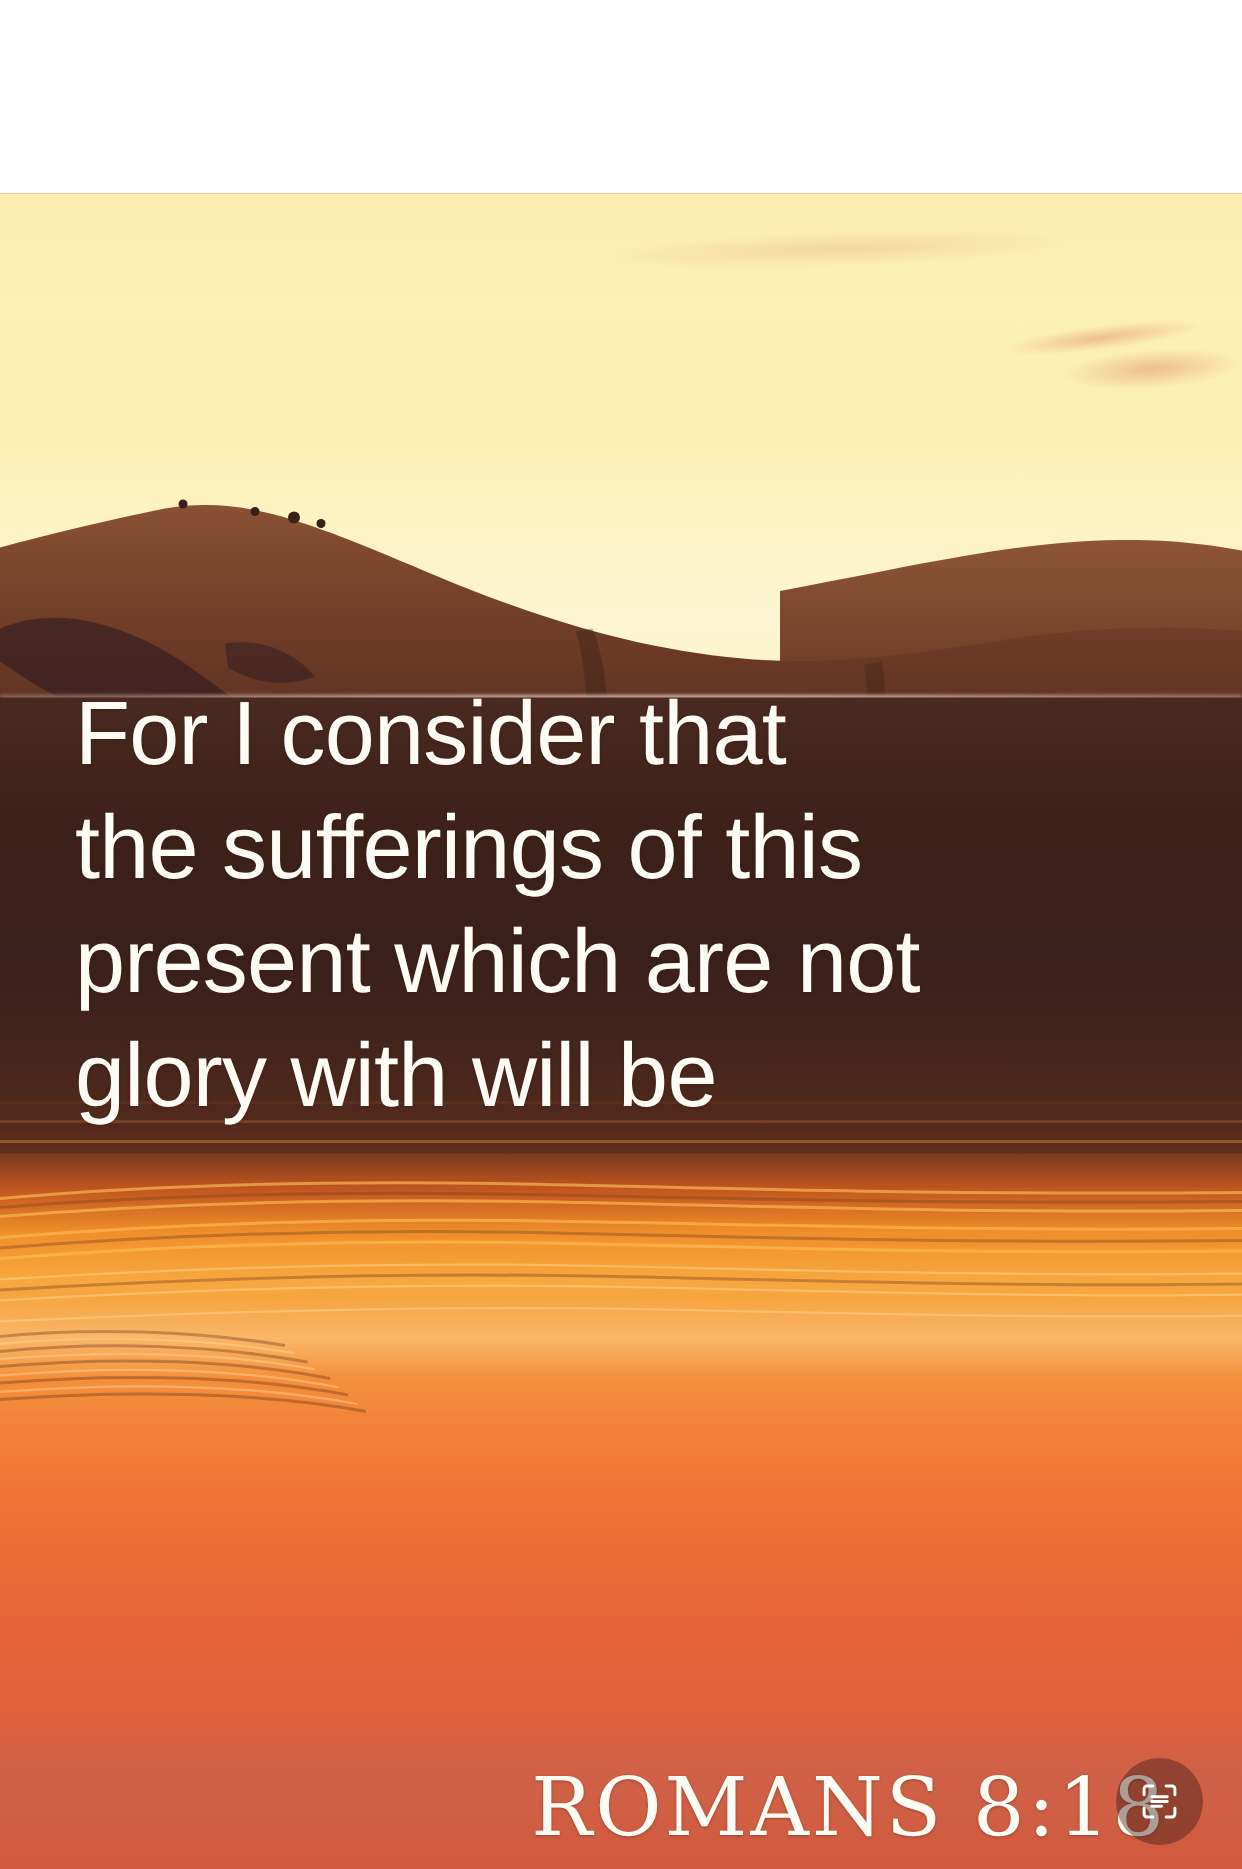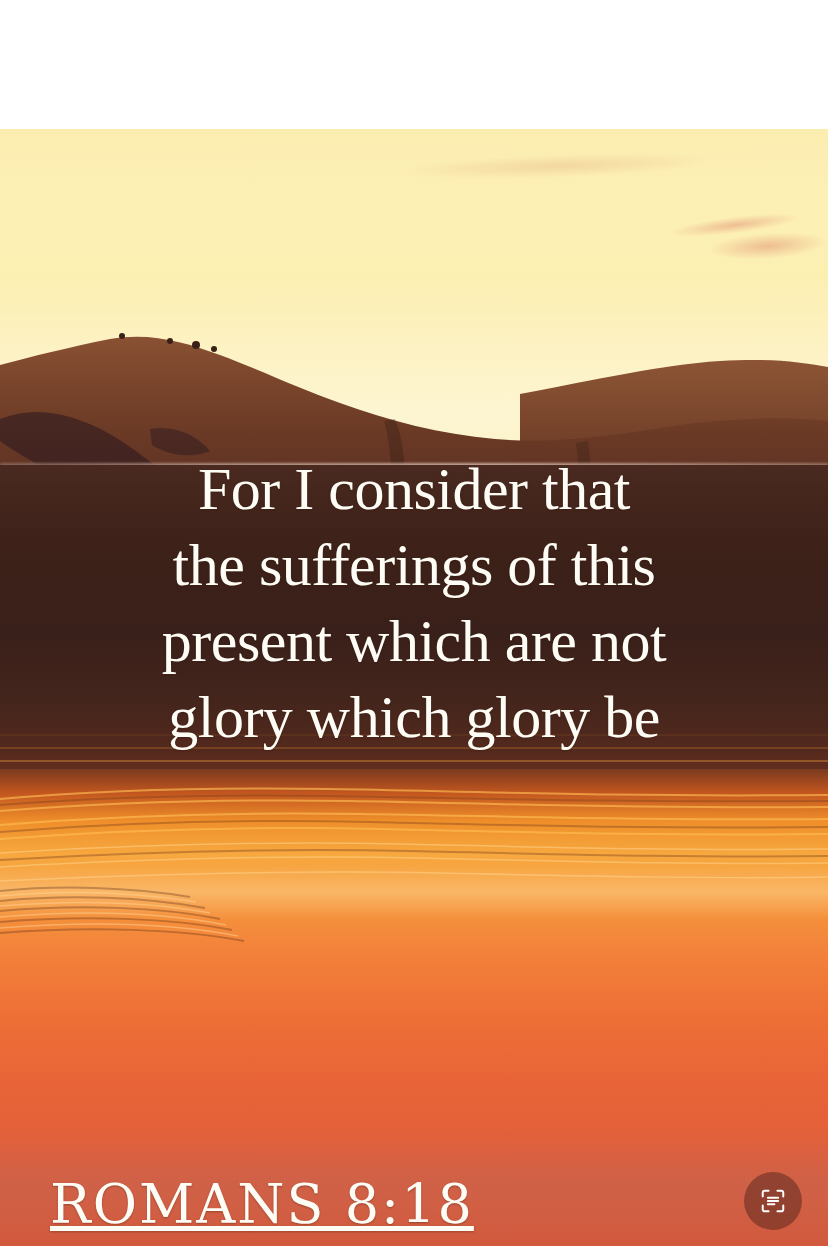--- a/index.html
+++ b/index.html
@@ -163,42 +163,41 @@
   
   .verse-block {
     position:absolute;
     left:0; top:0; width:828px; height:1117px;
     pointer-events:none;
   }
   .verse-text {
     position:absolute;
     left:50px; top:322px;
     width:728px;
-    text-align:center;
+    text-align:left;
     color:#fdfdf6;
-    font-family:Liberation Serif, serif;
+    font-family:Liberation Sans, sans-serif;
     font-size:60px;
     line-height:76px;
     letter-spacing:-0.5px;
     text-shadow:0 1px 2px rgba(60,20,10,0.35);
   }
   .verse-line { display:block; white-space:nowrap; }
 
   .verse-ref {
     position:absolute;
     left:50px; top:1045px;
     width:728px;
-    text-align:left;
+    text-align:right;
     color:#fdfdf6;
     font-family:"DejaVu Serif", serif;
     font-size:54px;
     line-height:62px;
     letter-spacing:2px;
     text-shadow:0 1px 2px rgba(60,20,10,0.35);
-    text-decoration:underline;
   }
 
   
   .lens-fab {
     position:absolute;
     left:744px; top:1172px;
     width:58px; height:58px;
     border-radius:50%;
     background:rgba(60,25,18,0.42);
     display:flex;
@@ -298,21 +297,21 @@
         <path d="M0,176 C85,169 165,172 226,184"></path>
         <path d="M0,187 C92,180 176,183 238,195"></path>
       </g>
     </svg>
 
     <div class="verse-block">
       <div class="verse-text">
         <span class="verse-line">For I consider that</span>
         <span class="verse-line">the sufferings of this</span>
         <span class="verse-line">present which are not</span>
-        <span class="verse-line">glory which glory be</span>
+        <span class="verse-line">glory with will be</span>
       </div>
       <div class="verse-ref">ROMANS 8:18</div>
     </div>
 
   </div>
 
   <div class="lens-fab">
     <span>
       <svg width="28" height="28" viewBox="0 0 24 24" fill="none" stroke="#ffffff" stroke-width="1.7" stroke-linecap="round" stroke-linejoin="round">
         <path d="M3.2 8.2 V4.8 A1.6 1.6 0 0 1 4.8 3.2 H8.2"></path>

